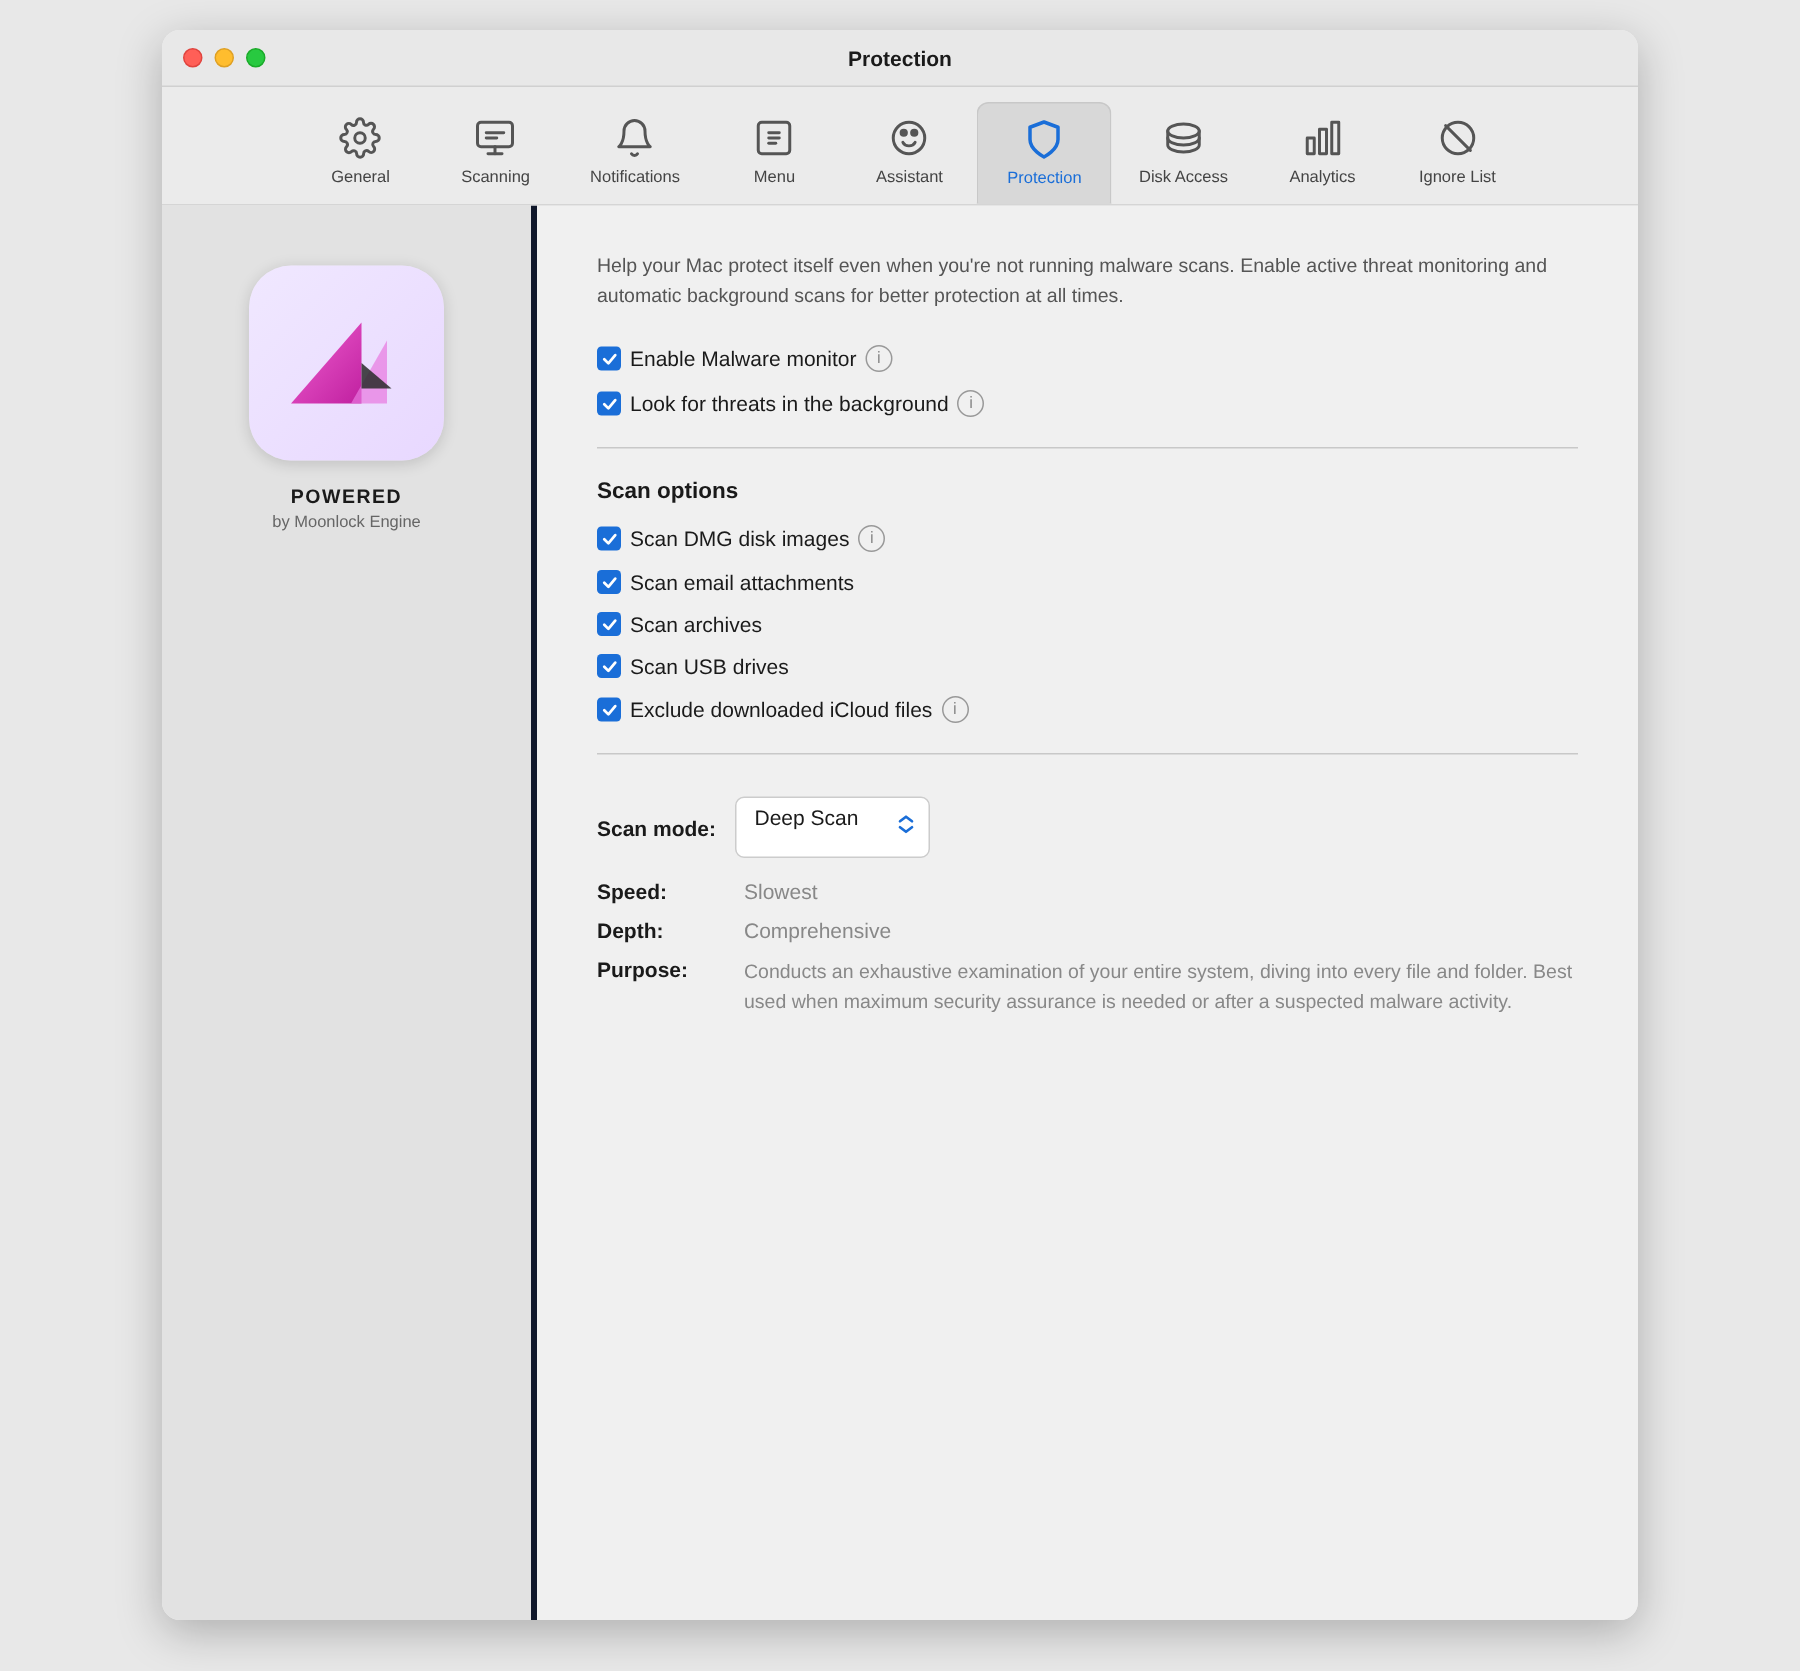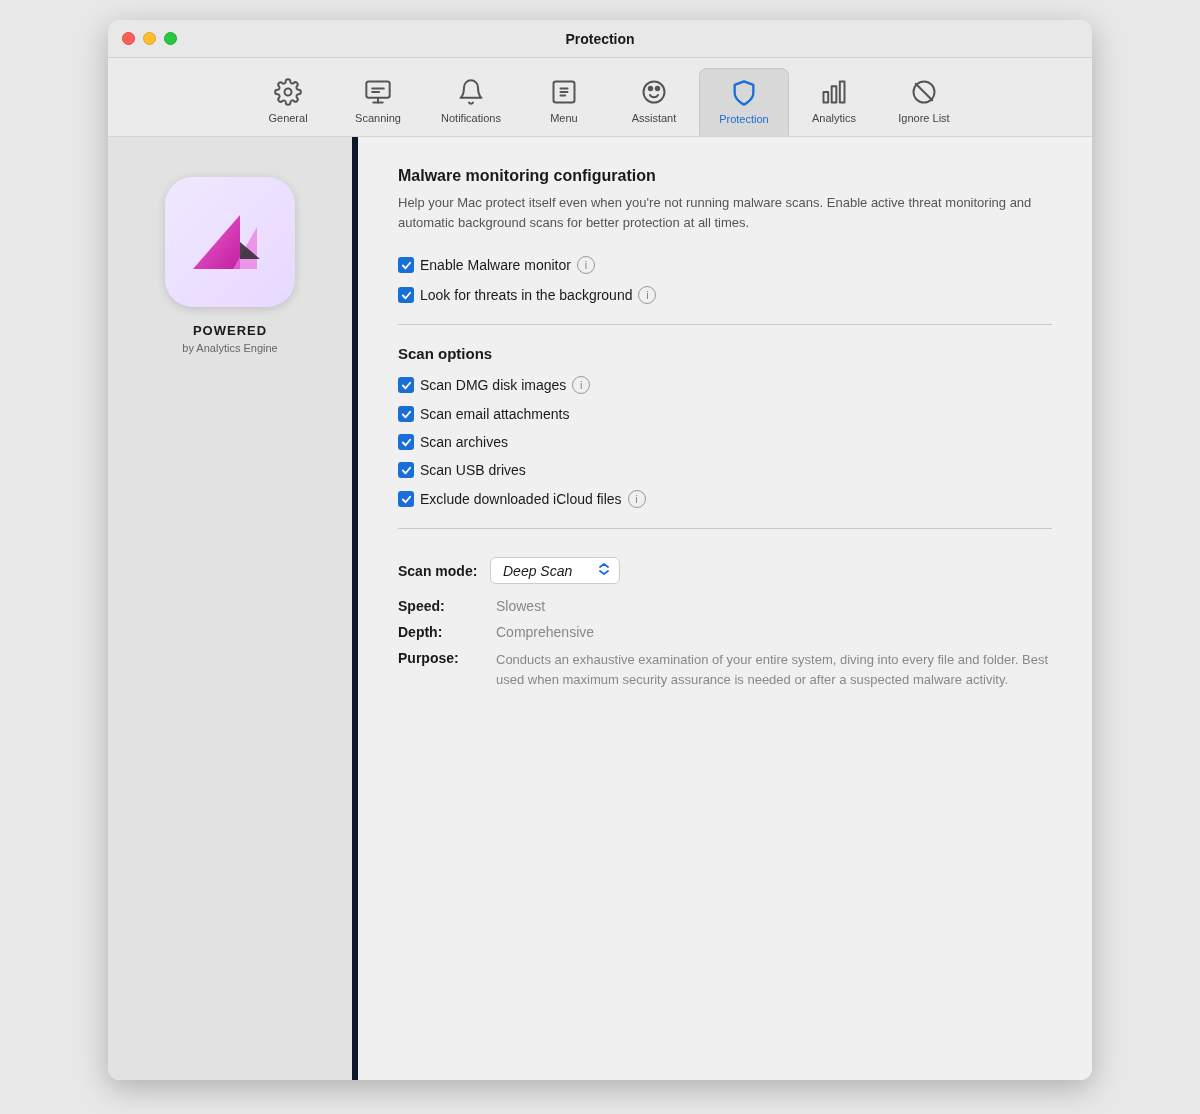--- a/index.html
+++ b/index.html
@@ -104,21 +104,21 @@
       flex: 1;
       overflow: hidden;
     }
     .sidebar {
       width: 250px;
       background: #e2e2e2;
       display: flex;
       flex-direction: column;
       align-items: center;
       padding: 40px 20px 20px;
-      border-right: 6px solid #0f172a;
+      border-right: 4px solid #0f172a;
       flex-shrink: 0;
     }
     .app-icon {
       width: 130px;
       height: 130px;
       border-radius: 28px;
       background: linear-gradient(135deg, #f0e8ff 0%, #e8d8ff 100%);
       display: flex;
       align-items: center;
       justify-content: center;
@@ -221,26 +221,25 @@
     }
     .select-wrapper {
       position: relative;
       display: inline-block;
     }
     .scan-select {
       appearance: none;
       background: white;
       border: 1px solid #ccc;
       border-radius: 6px;
-      padding: 5px 30px 4px 12px;
+      padding: 5px 30px 18px 12px;
       font-size: 14px;
       color: #1a1a1a;
       cursor: pointer;
       min-width: 130px;
-      font-style: italic;
     }
     .select-arrow {
       position: absolute;
       right: 8px;
       top: 50%;
       transform: translateY(-50%);
       pointer-events: none;
       color: #1a6ed8;
     }
     .info-row {
@@ -341,20 +340,30 @@
 
     <div class="tab-item active">
       <div class="tab-icon">
         <svg viewBox="0 0 24 24" fill="none" stroke="#1a6ed8" stroke-width="2" stroke-linecap="round" stroke-linejoin="round">
           <path d="M12 22s8-4 8-10V5l-8-3-8 3v7c0 6 8 10 8 10z"></path>
         </svg>
       </div>
       <span class="tab-label">Protection</span>
     </div>
 
+    <div class="tab-item">
+      <div class="tab-icon">
+        <svg viewBox="0 0 24 24" fill="none" stroke="#555" stroke-width="1.7" stroke-linecap="round" stroke-linejoin="round">
+          <ellipse cx="12" cy="8" rx="9" ry="4"></ellipse>
+          <path d="M3 8v8c0 2.2 4 4 9 4s9-1.8 9-4V8"></path>
+          <path d="M3 12c0 2.2 4 4 9 4s9-1.8 9-4"></path>
+        </svg>
+      </div>
+      <span class="tab-label">Disk Access</span>
+    </div>
 
     <div class="tab-item">
       <div class="tab-icon">
         <svg viewBox="0 0 24 24" fill="none" stroke="#555" stroke-width="1.7" stroke-linecap="round" stroke-linejoin="round">
           <rect x="3" y="12" width="4" height="9"></rect>
           <rect x="10" y="7" width="4" height="14"></rect>
           <rect x="17" y="3" width="4" height="18"></rect>
         </svg>
       </div>
       <span class="tab-label">Analytics</span>
@@ -386,26 +395,25 @@
           </defs>
 
           <polygon points="8,72 55,18 55,72" fill="url(#iconGrad)"></polygon>
 
           <polygon points="48,72 72,30 72,72" fill="#e878e0" opacity="0.7"></polygon>
 
           <polygon points="55,45 75,62 55,62" fill="#2a2a2a" opacity="0.85"></polygon>
         </svg>
       </div>
       <div class="app-icon-name">POWERED</div>
-      <div class="app-icon-sub">by Analytics Engine</div>
+      <div class="app-icon-sub">by Moonlock Engine</div>
     </div>
 
     <div class="main">
 
-      <div class="section-title">Malware monitoring configuration</div>
       <div class="section-desc">Help your Mac protect itself even when you're not running malware scans. Enable active threat monitoring and automatic background scans for better protection at all times.</div>
 
       <div class="checkbox-row">
         <div class="checkbox-custom">
           <svg viewBox="0 0 12 12" fill="none" stroke="white" stroke-width="2" stroke-linecap="round" stroke-linejoin="round">
             <polyline points="2,6 5,9 10,3"></polyline>
           </svg>
         </div>
         <span class="checkbox-label">Enable Malware monitor</span>
         <div class="info-icon">i</div>

